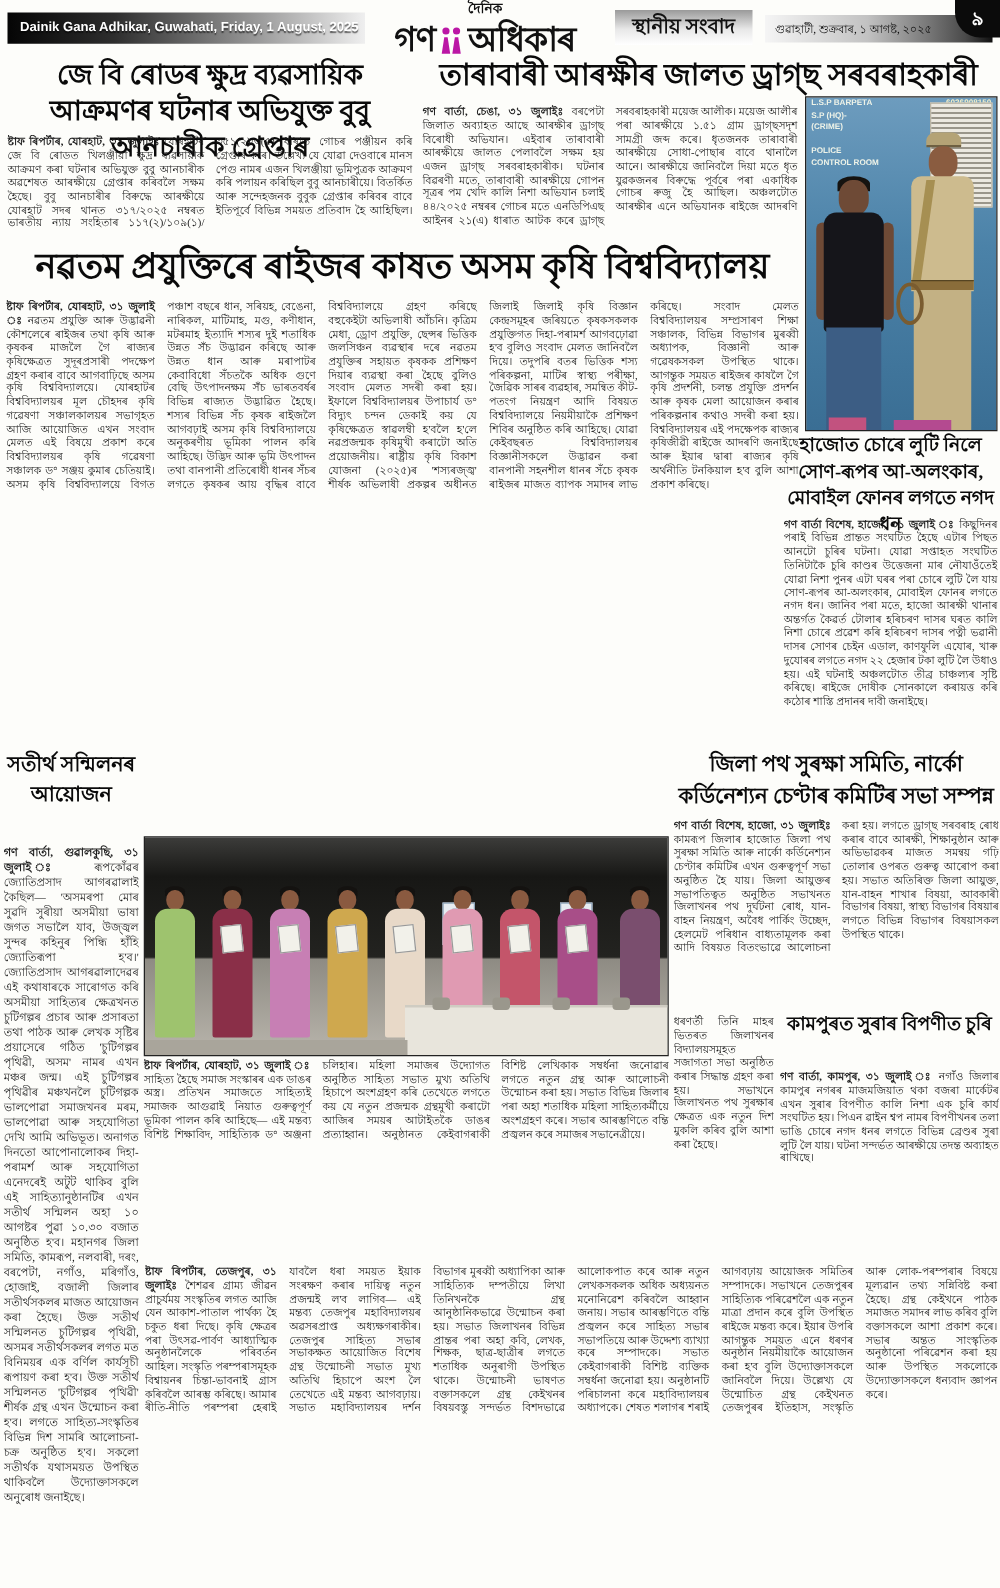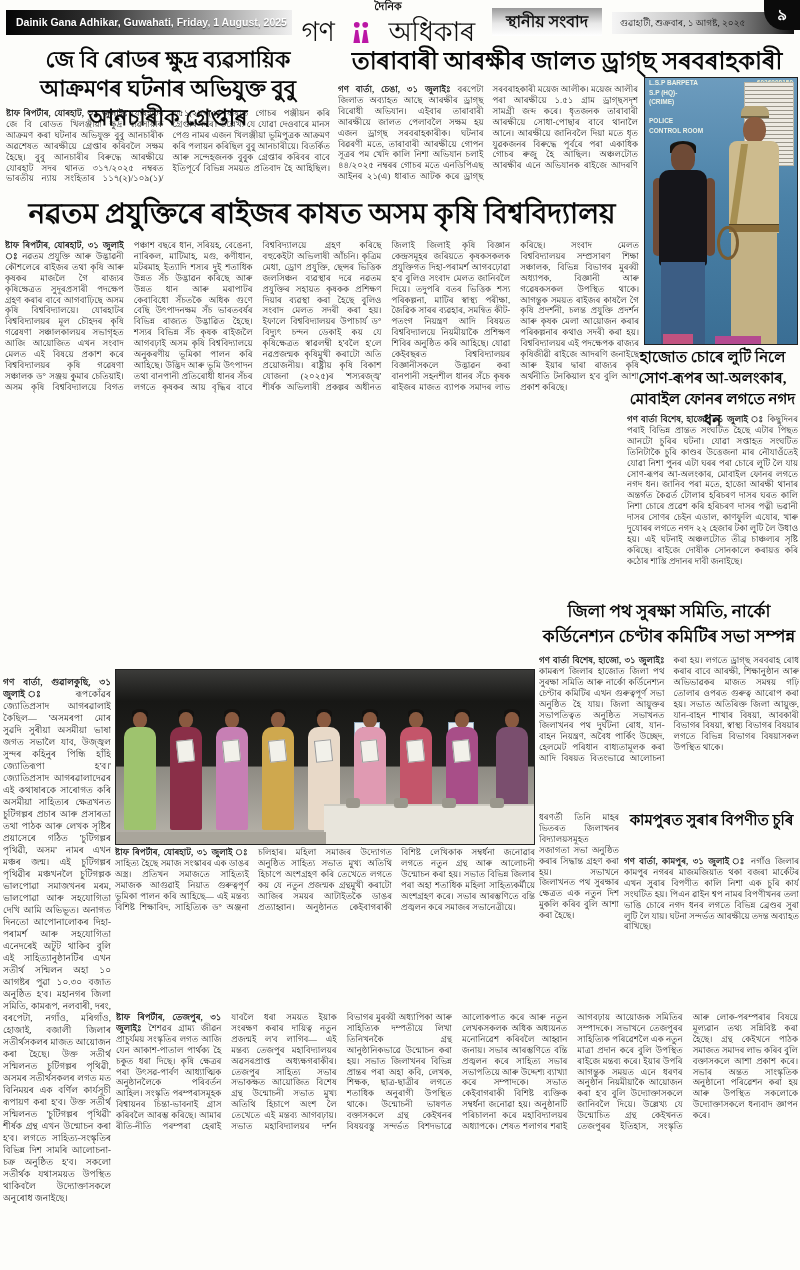--- a/index.html
+++ b/index.html
@@ -12,22 +12,22 @@
   
   .banner-left{
     position:absolute; left:6px; top:10px; width:286px; height:25px;
     background:linear-gradient(90deg,#050505 0%,#2e2e2e 30%,#9a9a9a 70%,#efefef 100%);
     color:#fff; font-family:"Liberation Sans",sans-serif; font-weight:bold;
     font-size:10.5px; line-height:25px; padding-left:10px;
     text-shadow:0 1px 1px rgba(0,0,0,.6); white-space:nowrap;
   }
   .masthead-center{ position:absolute; left:288px; top:0; width:200px; height:42px; text-align:center;}
   .daily{ font-size:11px; font-weight:bold; margin-top:-2px;}
-  .title-row{ display:flex; align-items:center; justify-content:center; gap:16px;
-    font-size:27px; font-weight:normal; letter-spacing:-0.5px; line-height:30px;}
+  .title-row{ display:flex; align-items:center; justify-content:center; gap:2px;
+    font-size:27px; font-weight:bold; letter-spacing:-0.5px; line-height:30px;}
   .section-label{
     position:absolute; left:492px; top:8px; width:110px; height:28px;
     background:linear-gradient(180deg,#9a9a9a 0%,#e8e8e8 55%,#ffffff 100%);
     font-size:16px; font-weight:bold; line-height:28px; text-align:center;
   }
   .banner-right{
     position:absolute; left:612px; top:12px; width:182px; height:22px;
     background:linear-gradient(90deg,#f5f5f5 0%,#c2c2c2 45%,#4a4a4a 88%,#101010 100%);
     font-size:9px; font-weight:normal; line-height:22px; padding-left:8px; white-space:nowrap;
   }
@@ -213,20 +213,21 @@
     <span class="dateline">গণ বাৰ্তা বিশেষ, হাজো, ৩১ জুলাই ঃ</span>
     <span>কিছুদিনৰ পৰাই বিভিন্ন প্ৰান্তত সংঘটিত হৈছে এটাৰ পিছত আনটো চুৰিৰ ঘটনা। যোৱা সপ্তাহত সংঘটিত তিনিটাকৈ চুৰি কাণ্ডৰ উত্তেজনা মাৰ নৌযাওঁতেই যোৱা নিশা পুনৰ এটা ঘৰৰ পৰা চোৰে লুটি লৈ যায় সোণ-ৰূপৰ আ-অলংকাৰ, মোবাইল ফোনৰ লগতে নগদ ধন। জানিব পৰা মতে, হাজো আৰক্ষী থানাৰ অন্তৰ্গত কৈৱৰ্ত টোলাৰ হৰিচৰণ দাসৰ ঘৰত কালি নিশা চোৰে প্ৰৱেশ কৰি হৰিচৰণ দাসৰ পত্নী ভৱানী দাসৰ সোণৰ চেইন এডাল, কাণফুলি এযোৰ, খাৰু দুযোৰৰ লগতে নগদ ২২ হেজাৰ টকা লুটি লৈ উধাও হয়। এই ঘটনাই অঞ্চলটোত তীব্ৰ চাঞ্চল্যৰ সৃষ্টি কৰিছে। ৰাইজে দোষীক সোনকালে কৰায়ত্ত কৰি কঠোৰ শাস্তি প্ৰদানৰ দাবী জনাইছে।</span>
   </div>
 
   <div class="abs headline h-agri">নৱতম প্ৰযুক্তিৰে ৰাইজৰ কাষত অসম কৃষি বিশ্ববিদ্যালয়</div>
   <div class="abs article-body cols-5 b-agri">
     <span class="dateline">ষ্টাফ ৰিপৰ্টাৰ, যোৰহাট, ৩১ জুলাই ঃ</span>
     <span>নৱতম প্ৰযুক্তি আৰু উদ্ভাৱনী কৌশলেৰে ৰাইজৰ তথা কৃষি আৰু কৃষকৰ মাজলৈ গৈ ৰাজ্যৰ কৃষিক্ষেত্ৰত সুদূৰপ্ৰসাৰী পদক্ষেপ গ্ৰহণ কৰাৰ বাবে আগবাঢ়িছে অসম কৃষি বিশ্ববিদ্যালয়ে। যোৰহাটৰ বিশ্ববিদ্যালয়ৰ মূল চৌহদৰ কৃষি গৱেষণা সঞ্চালকালয়ৰ সভাগৃহত আজি আয়োজিত এখন সংবাদ মেলত এই বিষয়ে প্ৰকাশ কৰে বিশ্ববিদ্যালয়ৰ কৃষি গৱেষণা সঞ্চালক ড° সঞ্জয় কুমাৰ চেতিয়াই। অসম কৃষি বিশ্ববিদ্যালয়ে বিগত পঞ্চাশ বছৰে ধান, সৰিয়হ, বেঙেনা, নাৰিকল, মাটিমাহ, মগু, কণীধান, মটৰমাহ ইত্যাদি শস্যৰ দুই শতাধিক উন্নত সঁচ উদ্ভাৱন কৰিছে আৰু উন্নত ধান আৰু মৰাপাটৰ কেবাবিধো সঁচতকৈ অধিক গুণে বেছি উৎপাদনক্ষম সঁচ ভাৰতবৰ্ষৰ বিভিন্ন ৰাজ্যত উদ্ভাৱিত হৈছে। শস্যৰ বিভিন্ন সঁচ কৃষক ৰাইজলৈ আগবঢ়াই অসম কৃষি বিশ্ববিদ্যালয়ে অনুকৰণীয় ভূমিকা পালন কৰি আহিছে। উদ্ভিদ আৰু ভূমি উৎপাদন তথা বানপানী প্ৰতিৰোধী ধানৰ সঁচৰ লগতে কৃষকৰ আয় বৃদ্ধিৰ বাবে বিশ্ববিদ্যালয়ে গ্ৰহণ কৰিছে বহুকেইটা অভিলাষী আঁচনি। কৃত্ৰিম মেধা, ড্ৰোণ প্ৰযুক্তি, ছেন্সৰ ভিত্তিক জলসিঞ্চন ব্যৱস্থাৰ দৰে নৱতম প্ৰযুক্তিৰ সহায়ত কৃষকক প্ৰশিক্ষণ দিয়াৰ ব্যৱস্থা কৰা হৈছে বুলিও সংবাদ মেলত সদৰী কৰা হয়। ইফালে বিশ্ববিদ্যালয়ৰ উপাচাৰ্য ড° বিদ্যুৎ চন্দন ডেকাই কয় যে কৃষিক্ষেত্ৰত স্বাৱলম্বী হ'বলৈ হ'লে নৱপ্ৰজন্মক কৃষিমুখী কৰাটো অতি প্ৰয়োজনীয়। ৰাষ্ট্ৰীয় কৃষি বিকাশ যোজনা (২০২৫)ৰ 'শস্যৰজ্জ্ব' শীৰ্ষক অভিলাষী প্ৰকল্পৰ অধীনত জিলাই জিলাই কৃষি বিজ্ঞান কেন্দ্ৰসমূহৰ জৰিয়তে কৃষকসকলক প্ৰযুক্তিগত দিহা-পৰামৰ্শ আগবঢ়োৱা হ'ব বুলিও সংবাদ মেলত জানিবলৈ দিয়ে। তদুপৰি বতৰ ভিত্তিক শস্য পৰিকল্পনা, মাটিৰ স্বাস্থ্য পৰীক্ষা, জৈৱিক সাৰৰ ব্যৱহাৰ, সমন্বিত কীট-পতংগ নিয়ন্ত্ৰণ আদি বিষয়ত বিশ্ববিদ্যালয়ে নিয়মীয়াকৈ প্ৰশিক্ষণ শিবিৰ অনুষ্ঠিত কৰি আহিছে। যোৱা কেইবছৰত বিশ্ববিদ্যালয়ৰ বিজ্ঞানীসকলে উদ্ভাৱন কৰা বানপানী সহনশীল ধানৰ সঁচে কৃষক ৰাইজৰ মাজত ব্যাপক সমাদৰ লাভ কৰিছে। সংবাদ মেলত বিশ্ববিদ্যালয়ৰ সম্প্ৰসাৰণ শিক্ষা সঞ্চালক, বিভিন্ন বিভাগৰ মুৰব্বী অধ্যাপক, বিজ্ঞানী আৰু গৱেষকসকল উপস্থিত থাকে। আগন্তুক সময়ত ৰাইজৰ কাষলৈ গৈ কৃষি প্ৰদৰ্শনী, চলন্ত প্ৰযুক্তি প্ৰদৰ্শন আৰু কৃষক মেলা আয়োজন কৰাৰ পৰিকল্পনাৰ কথাও সদৰী কৰা হয়। বিশ্ববিদ্যালয়ৰ এই পদক্ষেপক ৰাজ্যৰ কৃষিজীৱী ৰাইজে আদৰণি জনাইছে আৰু ইয়াৰ দ্বাৰা ৰাজ্যৰ কৃষি অৰ্থনীতি টনকিয়াল হ'ব বুলি আশা প্ৰকাশ কৰিছে।</span>
   </div>
 
+  <div class="abs headline h-sat">সতীৰ্থ সন্মিলনৰ আয়োজন</div>
   <div class="abs article-body b-sat" style="font-size:9px; line-height:12px;">
     <span class="dateline">গণ বাৰ্তা, গুৱালকুছি, ৩১ জুলাই ঃ</span>
     <span>ৰূপকোঁৱৰ জ্যোতিপ্ৰসাদ আগৰৱালাই কৈছিল— 'অসমৰপা মোৰ সুৱদি সুৰীয়া অসমীয়া ভাষা জগত সভালৈ যাব, উজ্জ্বল সুন্দৰ কহিনুৰ পিন্ধি হাঁহি জ্যোতিৰূপা হ'ব।' জ্যোতিপ্ৰসাদ আগৰৱালাদেৱৰ এই কথাষাৰকে সাৰোগত কৰি অসমীয়া সাহিত্যৰ ক্ষেত্ৰখনত চুটিগল্পৰ প্ৰচাৰ আৰু প্ৰসাৰতা তথা পাঠক আৰু লেখক সৃষ্টিৰ প্ৰয়াসেৰে গঠিত 'চুটিগল্পৰ পৃথিৱী, অসম' নামৰ এখন মঞ্চৰ জন্ম। এই চুটিগল্পৰ পৃথিৱীৰ মঞ্চখনলৈ চুটিগল্পক ভালপোৱা সমাজখনৰ মৰম, ভালপোৱা আৰু সহযোগিতা দেখি আমি অভিভূত। অনাগত দিনতো আপোনালোকৰ দিহা-পৰামৰ্শ আৰু সহযোগিতা এনেদৰেই অটুট থাকিব বুলি এই সাহিত্যানুষ্ঠানটিৰ এখন সতীৰ্থ সন্মিলন অহা ১০ আগষ্টৰ পুৱা ১০.৩০ বজাত অনুষ্ঠিত হ'ব। মহানগৰ জিলা সমিতি, কামৰূপ, নলবাৰী, দৰং, বৰপেটা, নগাঁও, মৰিগাঁও, হোজাই, বজালী জিলাৰ সতীৰ্থসকলৰ মাজত আয়োজন কৰা হৈছে। উক্ত সতীৰ্থ সন্মিলনত চুটিগল্পৰ পৃথিৱী, অসমৰ সতীৰ্থসকলৰ লগত মত বিনিময়ৰ এক বৰ্ণিল কাৰ্যসূচী ৰূপায়ণ কৰা হ'ব। উক্ত সতীৰ্থ সন্মিলনত 'চুটিগল্পৰ পৃথিৱী' শীৰ্ষক গ্ৰন্থ এখন উন্মোচন কৰা হ'ব। লগতে সাহিত্য-সংস্কৃতিৰ বিভিন্ন দিশ সামৰি আলোচনা-চক্ৰ অনুষ্ঠিত হ'ব। সকলো সতীৰ্থক যথাসময়ত উপস্থিত থাকিবলৈ উদ্যোক্তাসকলে অনুৰোধ জনাইছে।</span>
   </div>
 
 
   <div class="abs photo-event">
     <div class="poster" style="left:238px;"></div>
     <div class="poster" style="left:332px;"></div>
     <div class="fig" style="left:6px;">

